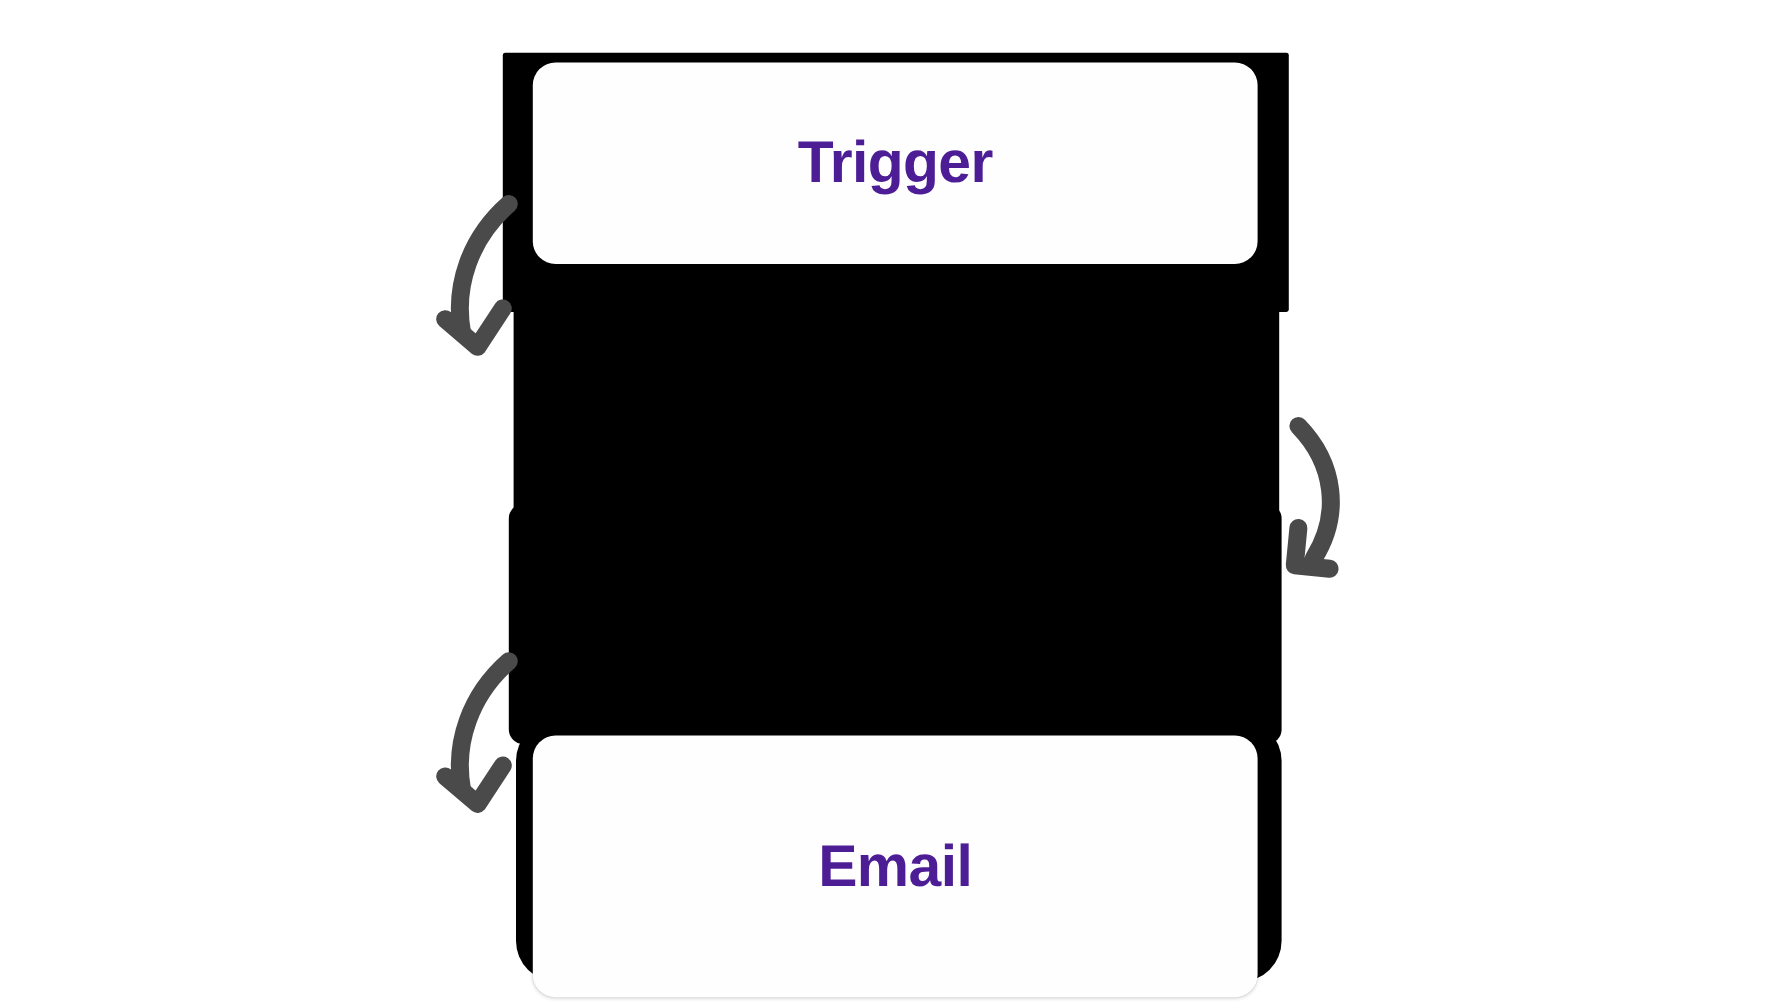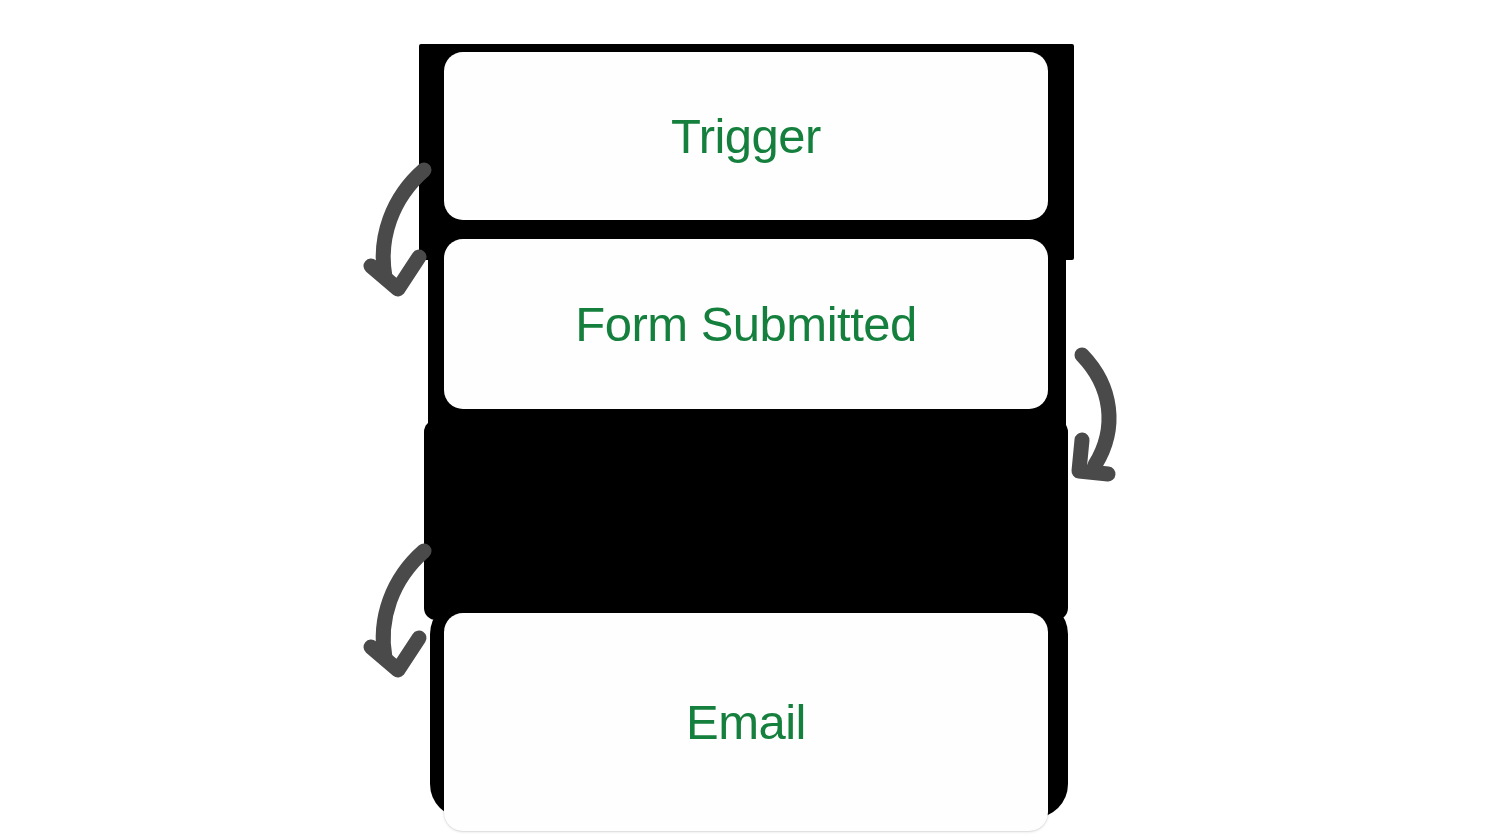--- a/index.html
+++ b/index.html
@@ -42,24 +42,24 @@
     justify-content: center;
     box-sizing: border-box;
   }
   .card.c1 { left: 444px; top: 52px;  width: 604px; height: 168px; }
   .card.c2 { left: 444px; top: 239px; width: 604px; height: 170px; }
   .card.c3 { left: 444px; top: 428px; width: 604px; height: 169px; }
   .card.c4 { left: 444px; top: 613px; width: 604px; height: 218px; }
 
   .card-label {
     font-family: "Liberation Sans", sans-serif;
-    font-weight: normal;
+    font-weight: bold;
     font-size: 49px;
     letter-spacing: -0.5px;
-    color: #15803d;
+    color: #4c1d95;
     white-space: nowrap;
     line-height: 1;
     user-select: none;
   }
 
   
   .arrows {
     position: absolute;
     left: 0; top: 0;
     width: 1493px;
@@ -84,23 +84,20 @@
   <div class="frame f2"></div>
 
   <div class="frame f3"></div>
 
   <div class="frame f4"></div>
 
   <div class="card c1">
     <span class="card-label">Trigger</span>
   </div>
 
-  <div class="card c2">
-    <span class="card-label">Form Submitted</span>
-  </div>
 
 
   <div class="card c4">
     <span class="card-label">Email</span>
   </div>
 
   <svg class="arrows" viewBox="0 0 1493 840">
 
     <g>
       <path class="arrow-stroke" d="M 424 170 C 392 198 378 238 385 277"></path>

